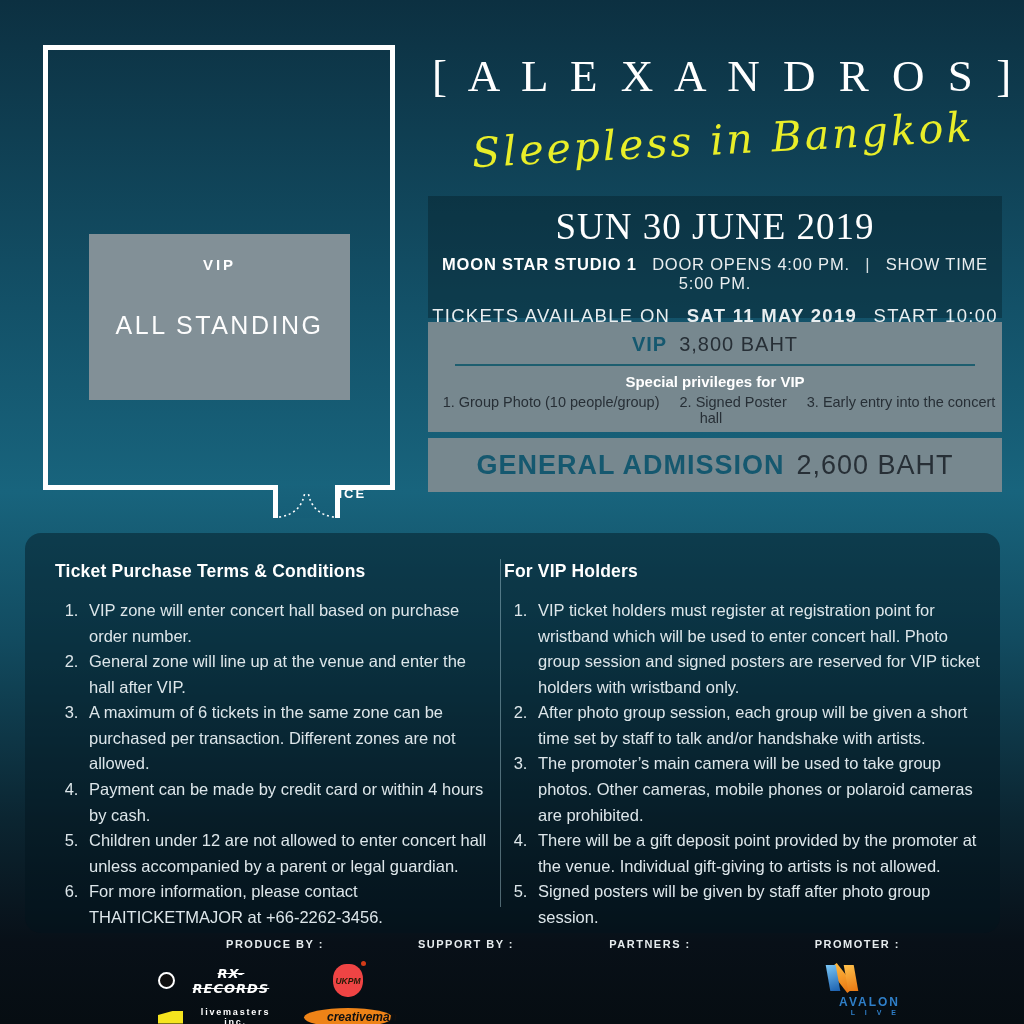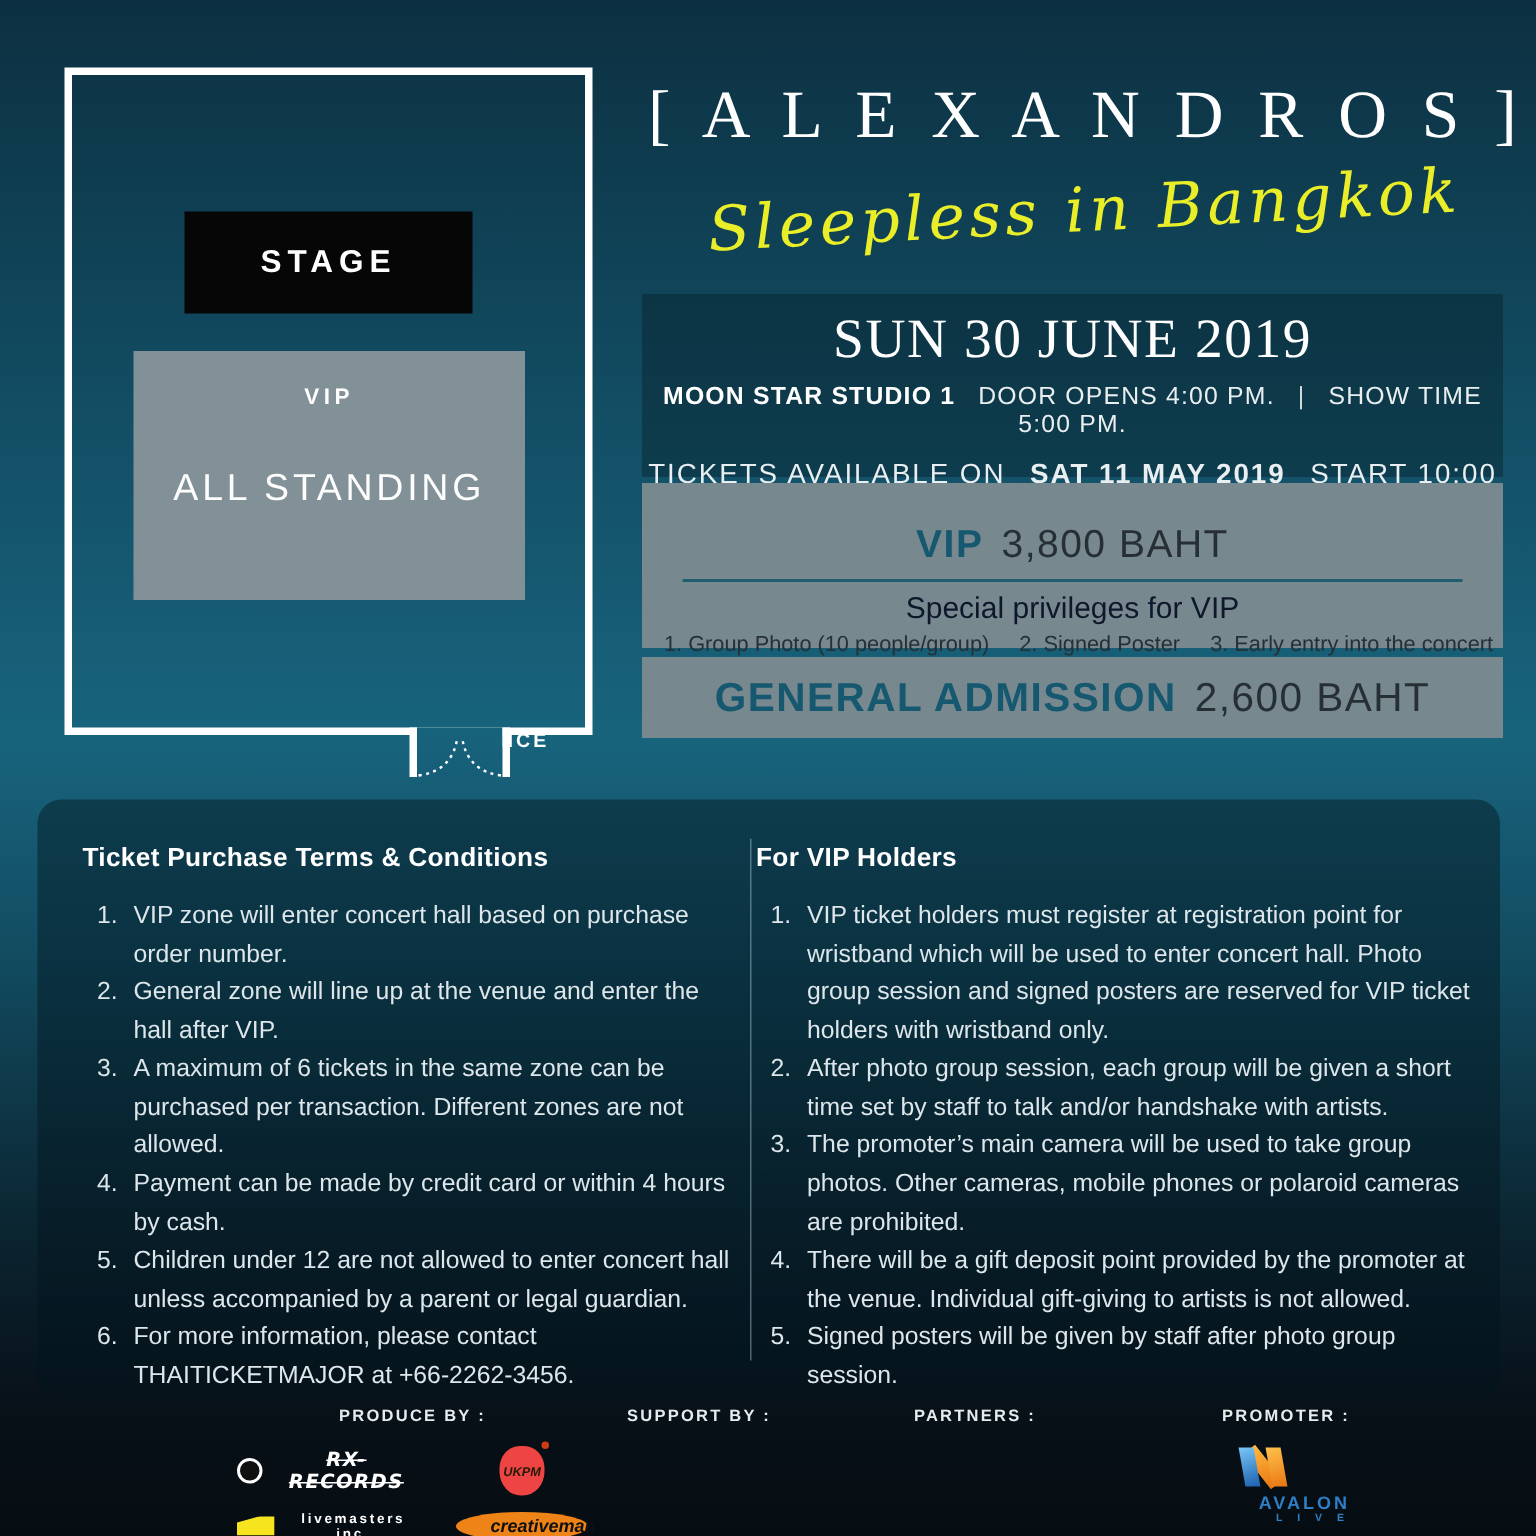--- a/index.html
+++ b/index.html
@@ -42,24 +42,24 @@
     background: rgba(4, 25, 35, 0.38); text-align: center; padding-top: 9px; }
   .date-title { font-family: "Liberation Serif", serif; font-size: 37px; letter-spacing: 1px; }
   .date-line2 { margin-top: 7px; font-size: 16.5px; color: #e9eef0; letter-spacing: 0.8px; }
   .date-line2 .venue-name { font-weight: bold; color: #fff; }
   .date-line3 { margin-top: 12px; font-size: 18.5px; color: #e9eef0; letter-spacing: 1.3px; }
   .sep { margin: 0 10px; opacity: 0.9; }
   .gap { margin-left: 10px; }
 
   
   .vip-box { left: 428px; top: 322px; width: 574px; height: 110px; background: #77888f; text-align: center; }
-  .price-line { padding-top: 25px; font-size: 26px; letter-spacing: 1px; color: #272f36; }
+  .price-line { padding-top: 11px; font-size: 20px; letter-spacing: 1px; color: #272f36; }
   .price-line .zone-label { color: #15586f; font-weight: bold; margin-right: 12px; }
   .vip-divider { width: 520px; margin: 8px auto 7px auto; border: none; border-top: 2px solid #1e5e6f; }
-  .priv-title { font-size: 20px; font-weight: normal; color: #0f172a; }
+  .priv-title { font-size: 15px; font-weight: bold; color: #ffffff; }
   .priv-items { margin-top: 4px; font-size: 14.5px; color: #272f36; }
   .priv-items span { margin: 0 8px; }
   .ga-box { left: 428px; top: 438px; width: 574px; height: 54px; background: #77888f;
     display: flex; align-items: center; justify-content: center; }
   .ga-box .price-line { padding-top: 0; font-size: 27px; }
 
   
   .terms-panel { left: 25px; top: 533px; width: 975px; height: 400px;
     background: rgba(3, 20, 28, 0.45); border-radius: 16px; display: flex; }
   .panel-divider { position: absolute; left: 475px; top: 26px; bottom: 26px; width: 1px;
@@ -118,23 +118,20 @@
   .av-bar.b1 { left: 4px; background: linear-gradient(160deg, #79c7f7, #1b5fae); transform: skewX(10deg); }
   .av-bar.b2 { right: 4px; background: linear-gradient(160deg, #ffc24d, #e87611); transform: skewX(10deg); }
   .av-bar.b3 { left: 13px; height: 30px; top: -1px; background: linear-gradient(200deg, #ffb93e, #e87611); transform: rotate(-38deg); }
   .av-text { margin-top: 3px; font-size: 12px; font-weight: bold; color: #2f7fc8; letter-spacing: 2px; }
   .av-live { font-size: 7px; font-weight: bold; color: #2f7fc8; letter-spacing: 4px; }
 </style>
 </head>
 <body>
 
 <div class="abs venue">
-  <div class="stage-box">
-    <span>STAGE</span>
-  </div>
   <div class="standing-box">
     <div class="vip-small">VIP</div>
     <div class="all-standing">ALL STANDING</div>
   </div>
   <div class="entrance-label">ENTRANCE</div>
 </div>
 <div class="abs door">
   <svg width="57" height="29" viewBox="0 0 57 29">
     <path d="M1,28 Q24,25 27,2" fill="none" stroke="#ffffff" stroke-width="1.6" stroke-dasharray="2 3"></path>
     <path d="M56,28 Q33,25 30,2" fill="none" stroke="#ffffff" stroke-width="1.6" stroke-dasharray="2 3"></path>

